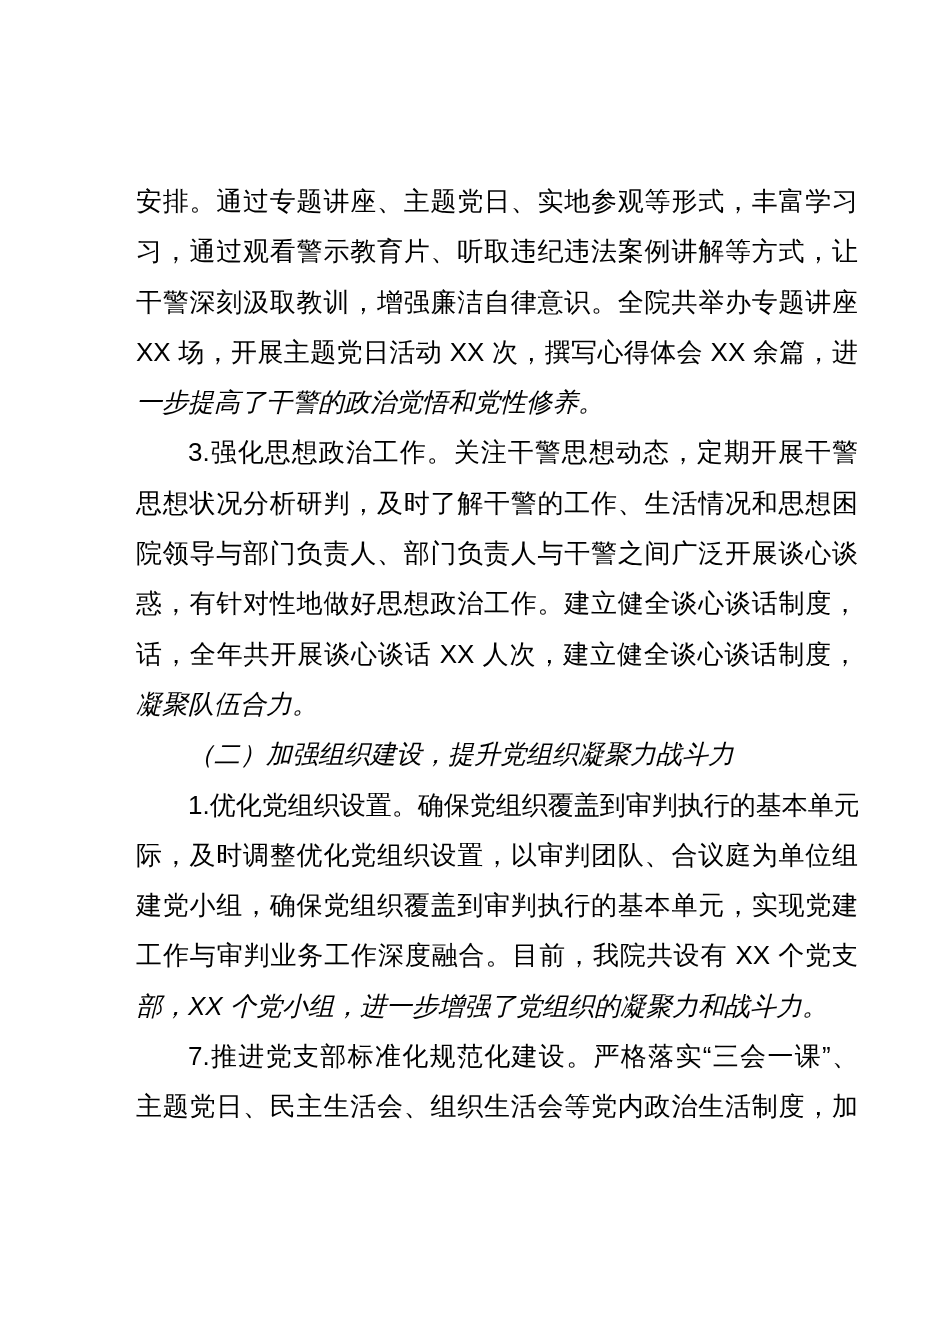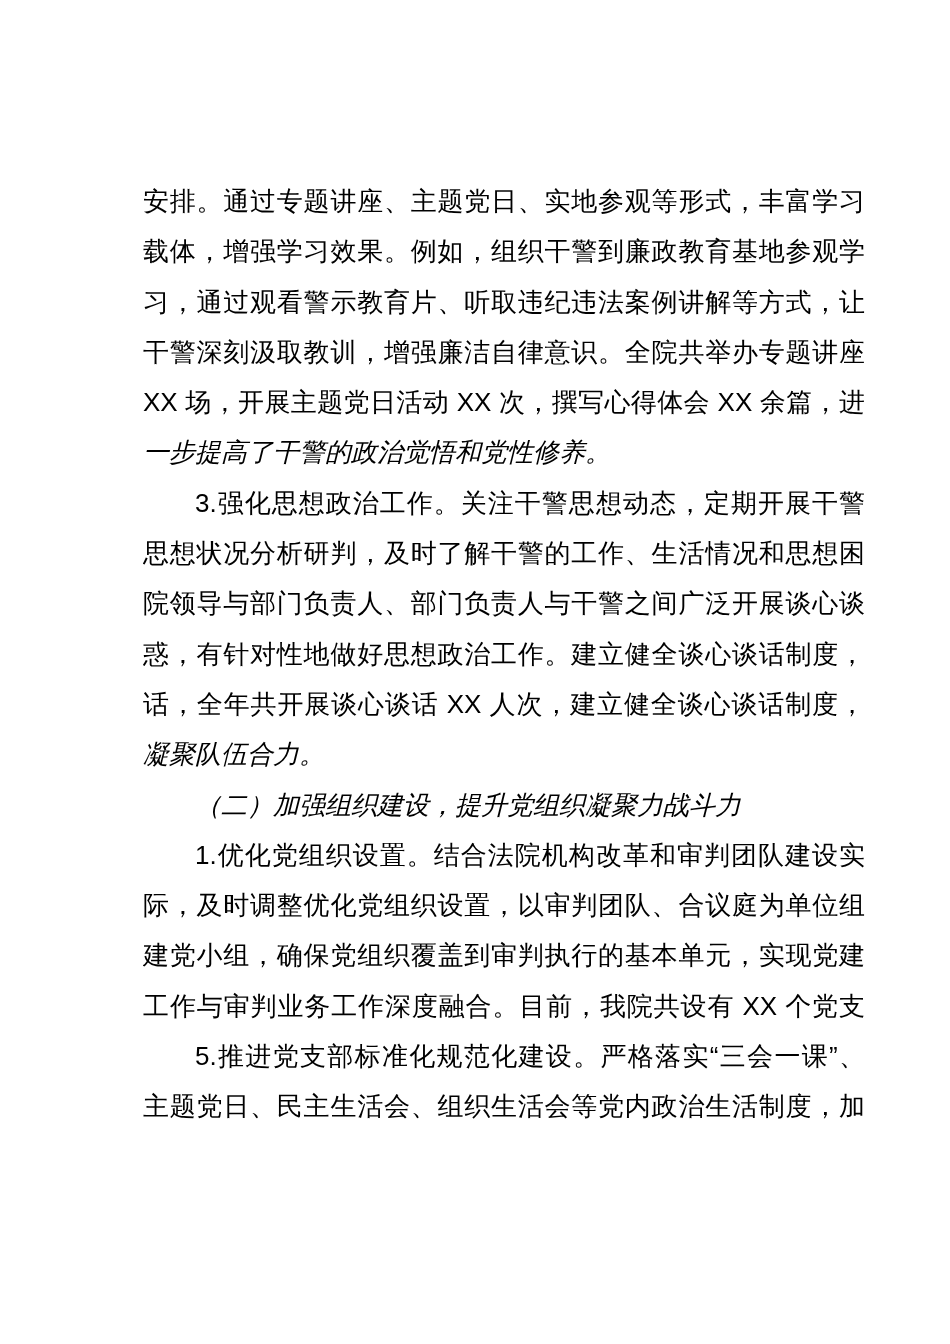--- a/index.html
+++ b/index.html
@@ -8,21 +8,21 @@
     background: #ffffff;
   }
   body {
     width: 950px;
     height: 1344px;
     position: relative;
     overflow: hidden;
   }
   .doc-page {
     position: absolute;
-    left: 143px;
+    left: 136px;
     top: 176px;
     width: 722px;
     color: #000000;
     font-family: "Liberation Sans", sans-serif;
     font-size: 26px;
     line-height: 50.3px;
   }
   .line {
     text-align: justify;
     text-align-last: justify;
@@ -40,36 +40,36 @@
   .b {
     font-weight: 400;
   }
 </style>
 </head>
 <body>
 
 <div class="doc-page">
 
   <div class="line"><span>安排。通过专题讲座、主题党日、实地参观等形式，丰富学习</span></div>
-  <div class="line"><span>载体，增强学习效果。例如，组织干警到廉政教育基地参观学</span></div>
   <div class="line"><span>习，通过观看警示教育片、听取违纪违法案例讲解等方式，让</span></div>
   <div class="line"><span>干警深刻汲取教训，增强廉洁自律意识。全院共举办专题讲座</span></div>
   <div class="line"><span>XX 场，开展主题党日活动 XX 次，撰写心得体会 XX 余篇，进</span></div>
   <div class="line end"><span>一步提高了干警的政治觉悟和党性修养。</span></div>
 
   <div class="line indent"><span class="b">3.强化思想政治工</span><span>作。关注干警思想动态，定期开展干警</span></div>
   <div class="line"><span>思想状况分析研判，及时了解干警的工作、生活情况和思想困</span></div>
   <div class="line"><span>院领导与部门负责人、部门负责人与干警之间广泛开展谈心谈</span></div>
   <div class="line"><span>惑，有针对性地做好思想政治工作。建立健全谈心谈话制度，</span></div>
   <div class="line"><span>话，全年共开展谈心谈话 XX 人次，建立健全谈心谈话制度，</span></div>
   <div class="line end"><span>凝聚队伍合力。</span></div>
 
   <div class="line end indent"><span>（二）加强组织建设，提升党组织凝聚力战斗力</span></div>
 
-  <div class="line indent"><span class="b">1.优化党组织设</span><span>置。结合法院机构改革和审判团队建设实</span></div>
+  <div class="line indent"><span class="b">1.优化党组织设</span><span>置。确保党组织覆盖到审判执行的基本单元</span></div>
   <div class="line"><span>际，及时调整优化党组织设置，以审判团队、合议庭为单位组</span></div>
   <div class="line"><span>建党小组，确保党组织覆盖到审判执行的基本单元，实现党建</span></div>
   <div class="line"><span>工作与审判业务工作深度融合。目前，我院共设有 XX 个党支</span></div>
+  <div class="line end"><span>部，XX 个党小组，进一步增强了党组织的凝聚力和战斗力。</span></div>
 
-  <div class="line indent"><span class="b">5.推进党支部标准化规范化建</span><span>设。严格落实“三会一课”、</span></div>
+  <div class="line indent"><span class="b">7.推进党支部标准化规范化建</span><span>设。严格落实“三会一课”、</span></div>
   <div class="line"><span>主题党日、民主生活会、组织生活会等党内政治生活制度，加</span></div>
 
 </div>
 
 </body></html>

